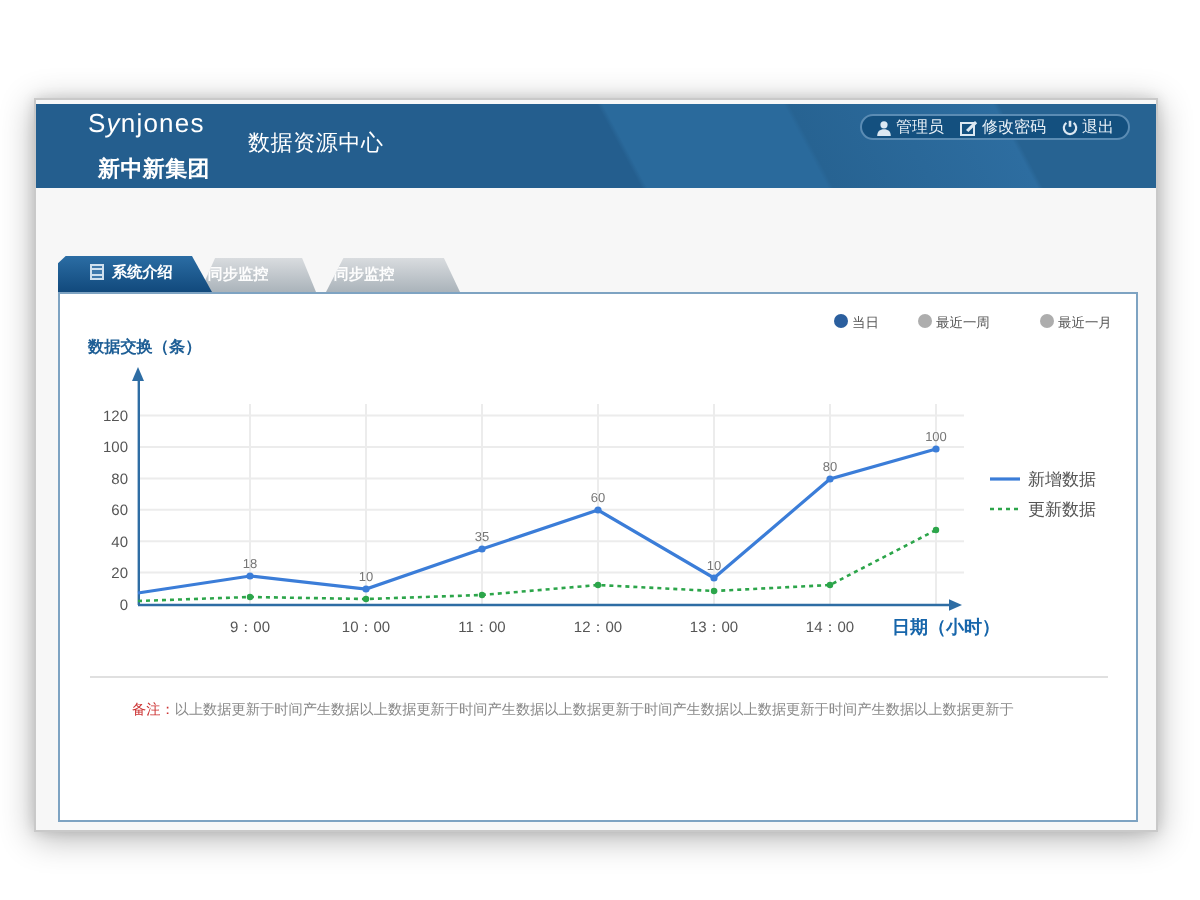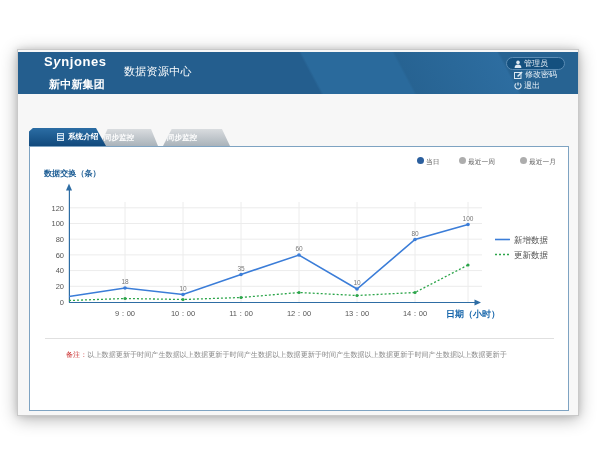--- a/index.html
+++ b/index.html
@@ -2,40 +2,40 @@
 <html><head>
 <meta charset="utf-8">
 <style>
   * { margin:0; padding:0; box-sizing:border-box; }
   html,body { width:600px; height:450px; background:#ffffff; font-family:"Liberation Sans", sans-serif; overflow:hidden; }
   .app { position:absolute; left:17px; top:49px; width:562px; height:367px; background:#f7f7f7;
          border:1px solid #c9c9c9; box-shadow:0 3px 16px rgba(0,0,0,0.30), 0 0 6px rgba(0,0,0,0.12); }
   
   .hdr { position:absolute; left:0; top:2px; width:560px; height:42px;
          background:linear-gradient(62deg, #245e8e 0%, #245e8e 52%, #2a6a9c 52.5%, #2a6a9c 68%, #276392 68.5%, #2d6da0 86%, #276392 86.5%); }
-  .logo1 { position:absolute; left:26px; top:2px; color:#fff; font-size:13px; font-weight:bold; letter-spacing:0.6px; }
+  .logo1 { position:absolute; left:26px; top:2px; color:#fff; font-size:13px; font-weight:normal; letter-spacing:0.6px; }
   .logo1 .yy { color:#fff; font-style:italic; }
   .logo2 { position:absolute; left:31px; top:25px; color:#fff; font-size:11px; font-weight:bold; letter-spacing:0.2px;text-align:center; }
   .title { position:absolute; left:106px; top:12px; color:#fff; font-size:11px; font-weight:normal; letter-spacing:0.3px; }
   .pill { position:absolute; right:13px; top:5px; height:13px; border-radius:7px;
-          background:#14507f; border:1px solid #5b8cb4; display:flex; align-items:flex-start; padding:0 7px;flex-direction:column; }
+          background:#14507f; border:1px solid #5b8cb4; display:flex; align-items:center; padding:0 7px; }
   .pill span { color:#e8f0f7; font-size:8px; display:flex; align-items:center; }
   .pill .sep { width:8px; }
   .pill svg { margin-right:2px; }
   
   .nav { position:absolute; left:0; top:44px; width:560px; height:17px;
          background:linear-gradient(#ffffff, #e9e9e9); box-shadow:0 2px 3px rgba(0,0,0,0.10); }
   .nav span { position:absolute; top:3px; font-size:9.5px; font-weight:bold; color:#1a527f; transform:translateX(-50%); }
   .nav i { position:absolute; top:3px; width:1px; height:11px; background:#c4c4c4; }
   
   .tab { position:absolute; font-weight:bold; text-align:left; }
   .tab1 { left:11px; top:78px; width:77px; height:18px; z-index:3;
           background:linear-gradient(#2b6da4, #11497c);
           clip-path:polygon(0 100%, 0 20%, 5% 0, 87% 0, 100% 100%);
-          color:#fff; font-size:9.5px; line-height:18px; text-align:left; padding-left:28px; }
+          color:#fff; font-size:9.5px; line-height:18px; text-align:left; padding-left:16px; }
   .tab1 .tx, .tabg .tx { display:inline-block; transform:scale(0.8); transform-origin:50% 50%; }
   .tab1 .tx { transform-origin:0 50%; }
   .tab1 .ic { display:inline-block; width:7px; height:8px; border:1px solid #cfe0ee; background:repeating-linear-gradient(#3f79ab 0 1px, #cfe0ee 1px 2px, #3f79ab 2px 3px); vertical-align:-1px; margin-right:4px; }
   .tabg { z-index:1; top:79px; height:17px; color:#fdfdfd; font-size:9.5px; line-height:17px;
           background:linear-gradient(#d9dcdf, #aab3ba);
           clip-path:polygon(0 100%, 13% 0, 88% 0, 100% 100%); }
   .tab2 { left:82px; width:58px; }
   .tab3 { left:145px; width:67px; }
   
   .panel { position:absolute; left:11px; top:96px; width:540px; height:265px; background:#fff; border:1px solid #7ea3c2; }

